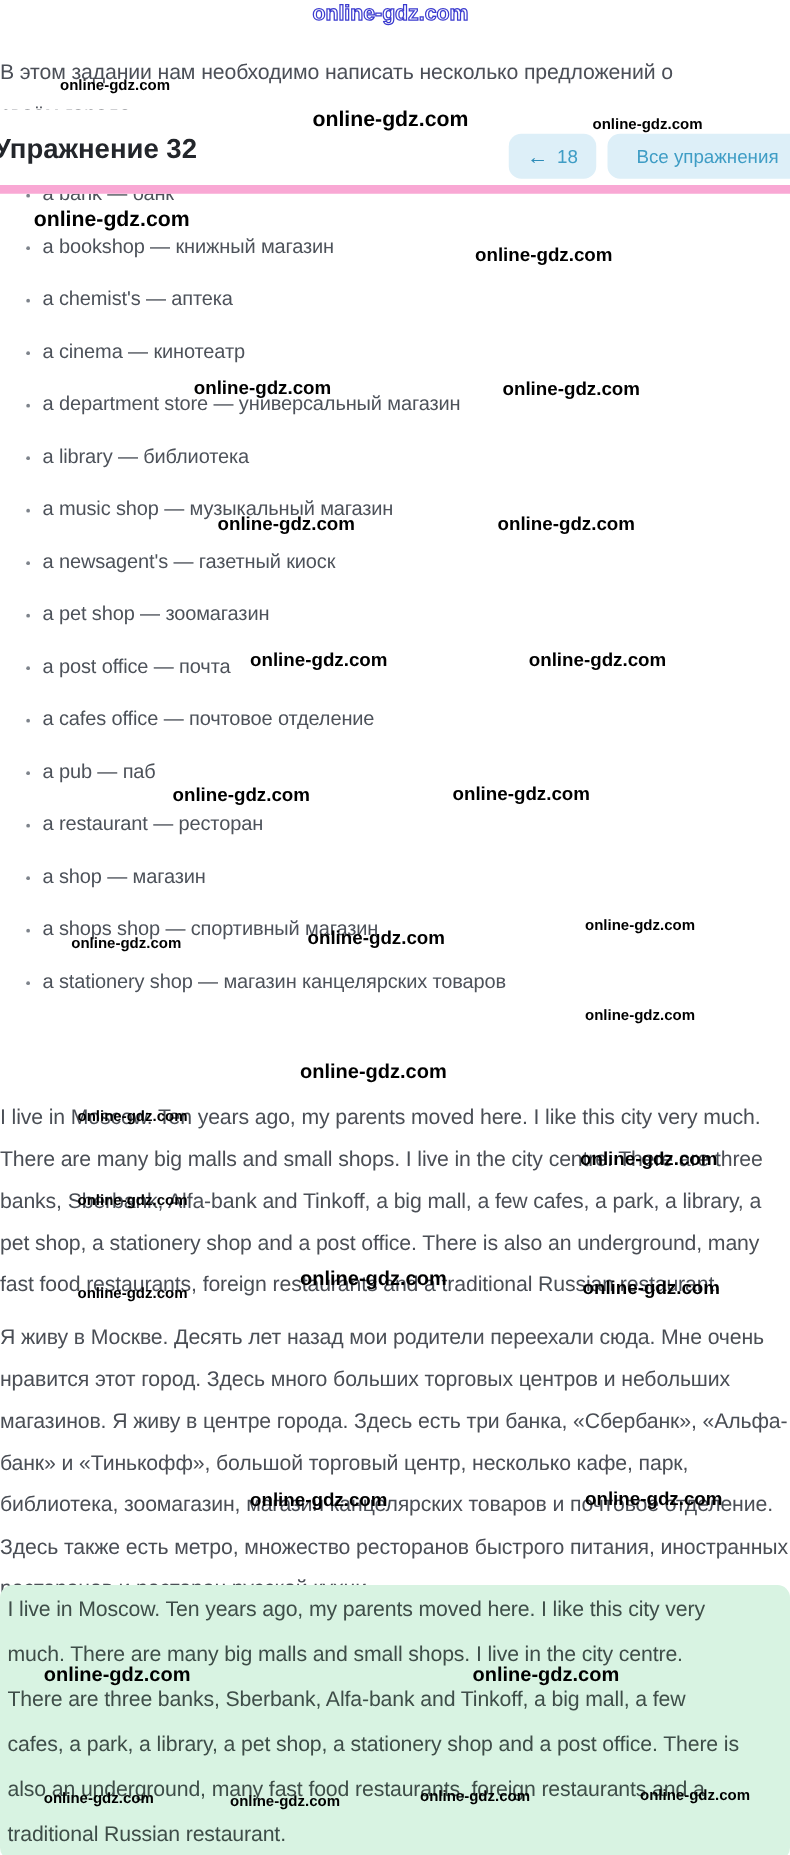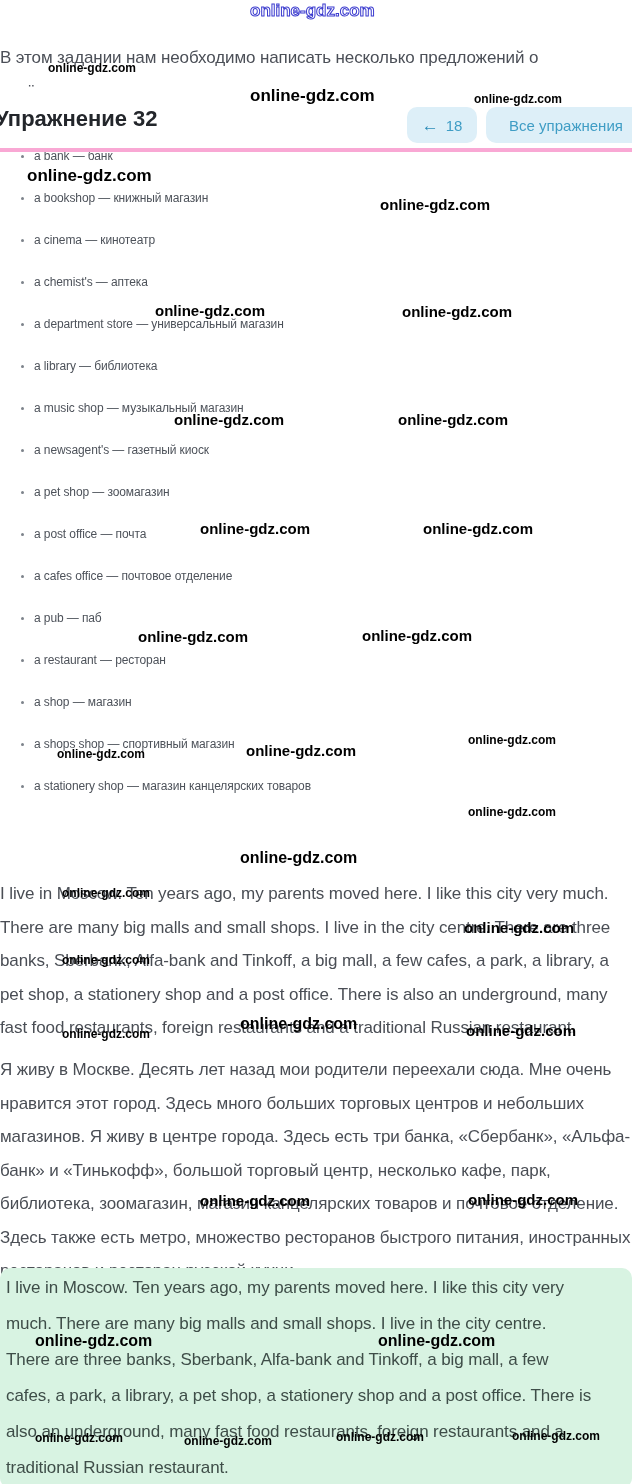--- a/index.html
+++ b/index.html
@@ -8,21 +8,21 @@
     font-family:"Liberation Sans", sans-serif;
   }
   
   .intro{
     position:absolute;top:24px;left:0;width:580px;
     font-size:17px;line-height:34px;color:#4b4f57;letter-spacing:-0.1px;
   }
   
   .header-band{
     position:absolute;top:88px;left:0;width:632px;height:60px;background:#ffffff;
-    border-bottom:4px solid #f9a8d4;z-index:5;
+    border-bottom:7px solid #f9a8d4;z-index:5;
   }
   .page-title{
     position:absolute;left:-5px;top:18px;margin:0;
     font-size:22px;font-weight:700;color:#23262b;line-height:26px;
   }
   .btn{
     position:absolute;top:19px;height:36px;border-radius:10px;background:#ddeff8;
     display:flex;align-items:center;justify-content:center;
     font-size:15px;color:#3f9dc5;cursor:pointer;border:none;
   }
@@ -30,21 +30,21 @@
   .btn-prev .arrow{color:#2d8cb8;font-size:17px;line-height:1;}
   .btn-all{left:486px;width:160px;}
   
   .vocab-list{
     position:absolute;top:135px;left:0;width:632px;margin:0;padding:0;list-style:none;z-index:1;
   }
   .vocab-item{height:42px;display:flex;align-items:center;}
   .vocab-item .dot{
     width:3px;height:3px;border-radius:50%;background:#7d838b;margin-left:21px;flex:0 0 auto;
   }
-  .vocab-item .vt{margin-left:10px;font-size:12px;color:#4d525a;letter-spacing:-0.1px;}
+  .vocab-item .vt{margin-left:10px;font-size:16px;color:#4d525a;letter-spacing:-0.1px;}
   
   .para{
     position:absolute;left:0;width:632px;font-size:17px;line-height:33.5px;
     color:#4a4e55;letter-spacing:-0.1px;z-index:1;
   }
   .para-en{top:860px;}
   .para-ru{top:1036px;}
   
   .answer-highlight{
     position:absolute;left:0;top:1268px;width:632px;height:220px;box-sizing:border-box;
@@ -83,25 +83,25 @@
     <li class="vocab-item">
         <span class="dot"></span>
         <span class="vt">a bank — банк</span>
       </li>
     <li class="vocab-item">
         <span class="dot"></span>
         <span class="vt">a bookshop — книжный магазин</span>
       </li>
     <li class="vocab-item">
         <span class="dot"></span>
-        <span class="vt">a cinema — кинотеатр</span>
+        <span class="vt">a chemist's — аптека</span>
       </li>
     <li class="vocab-item">
         <span class="dot"></span>
-        <span class="vt">a chemist's — аптека</span>
+        <span class="vt">a cinema — кинотеатр</span>
       </li>
     <li class="vocab-item">
         <span class="dot"></span>
         <span class="vt">a department store — универсальный магазин</span>
       </li>
     <li class="vocab-item">
         <span class="dot"></span>
         <span class="vt">a library — библиотека</span>
       </li>
     <li class="vocab-item">

